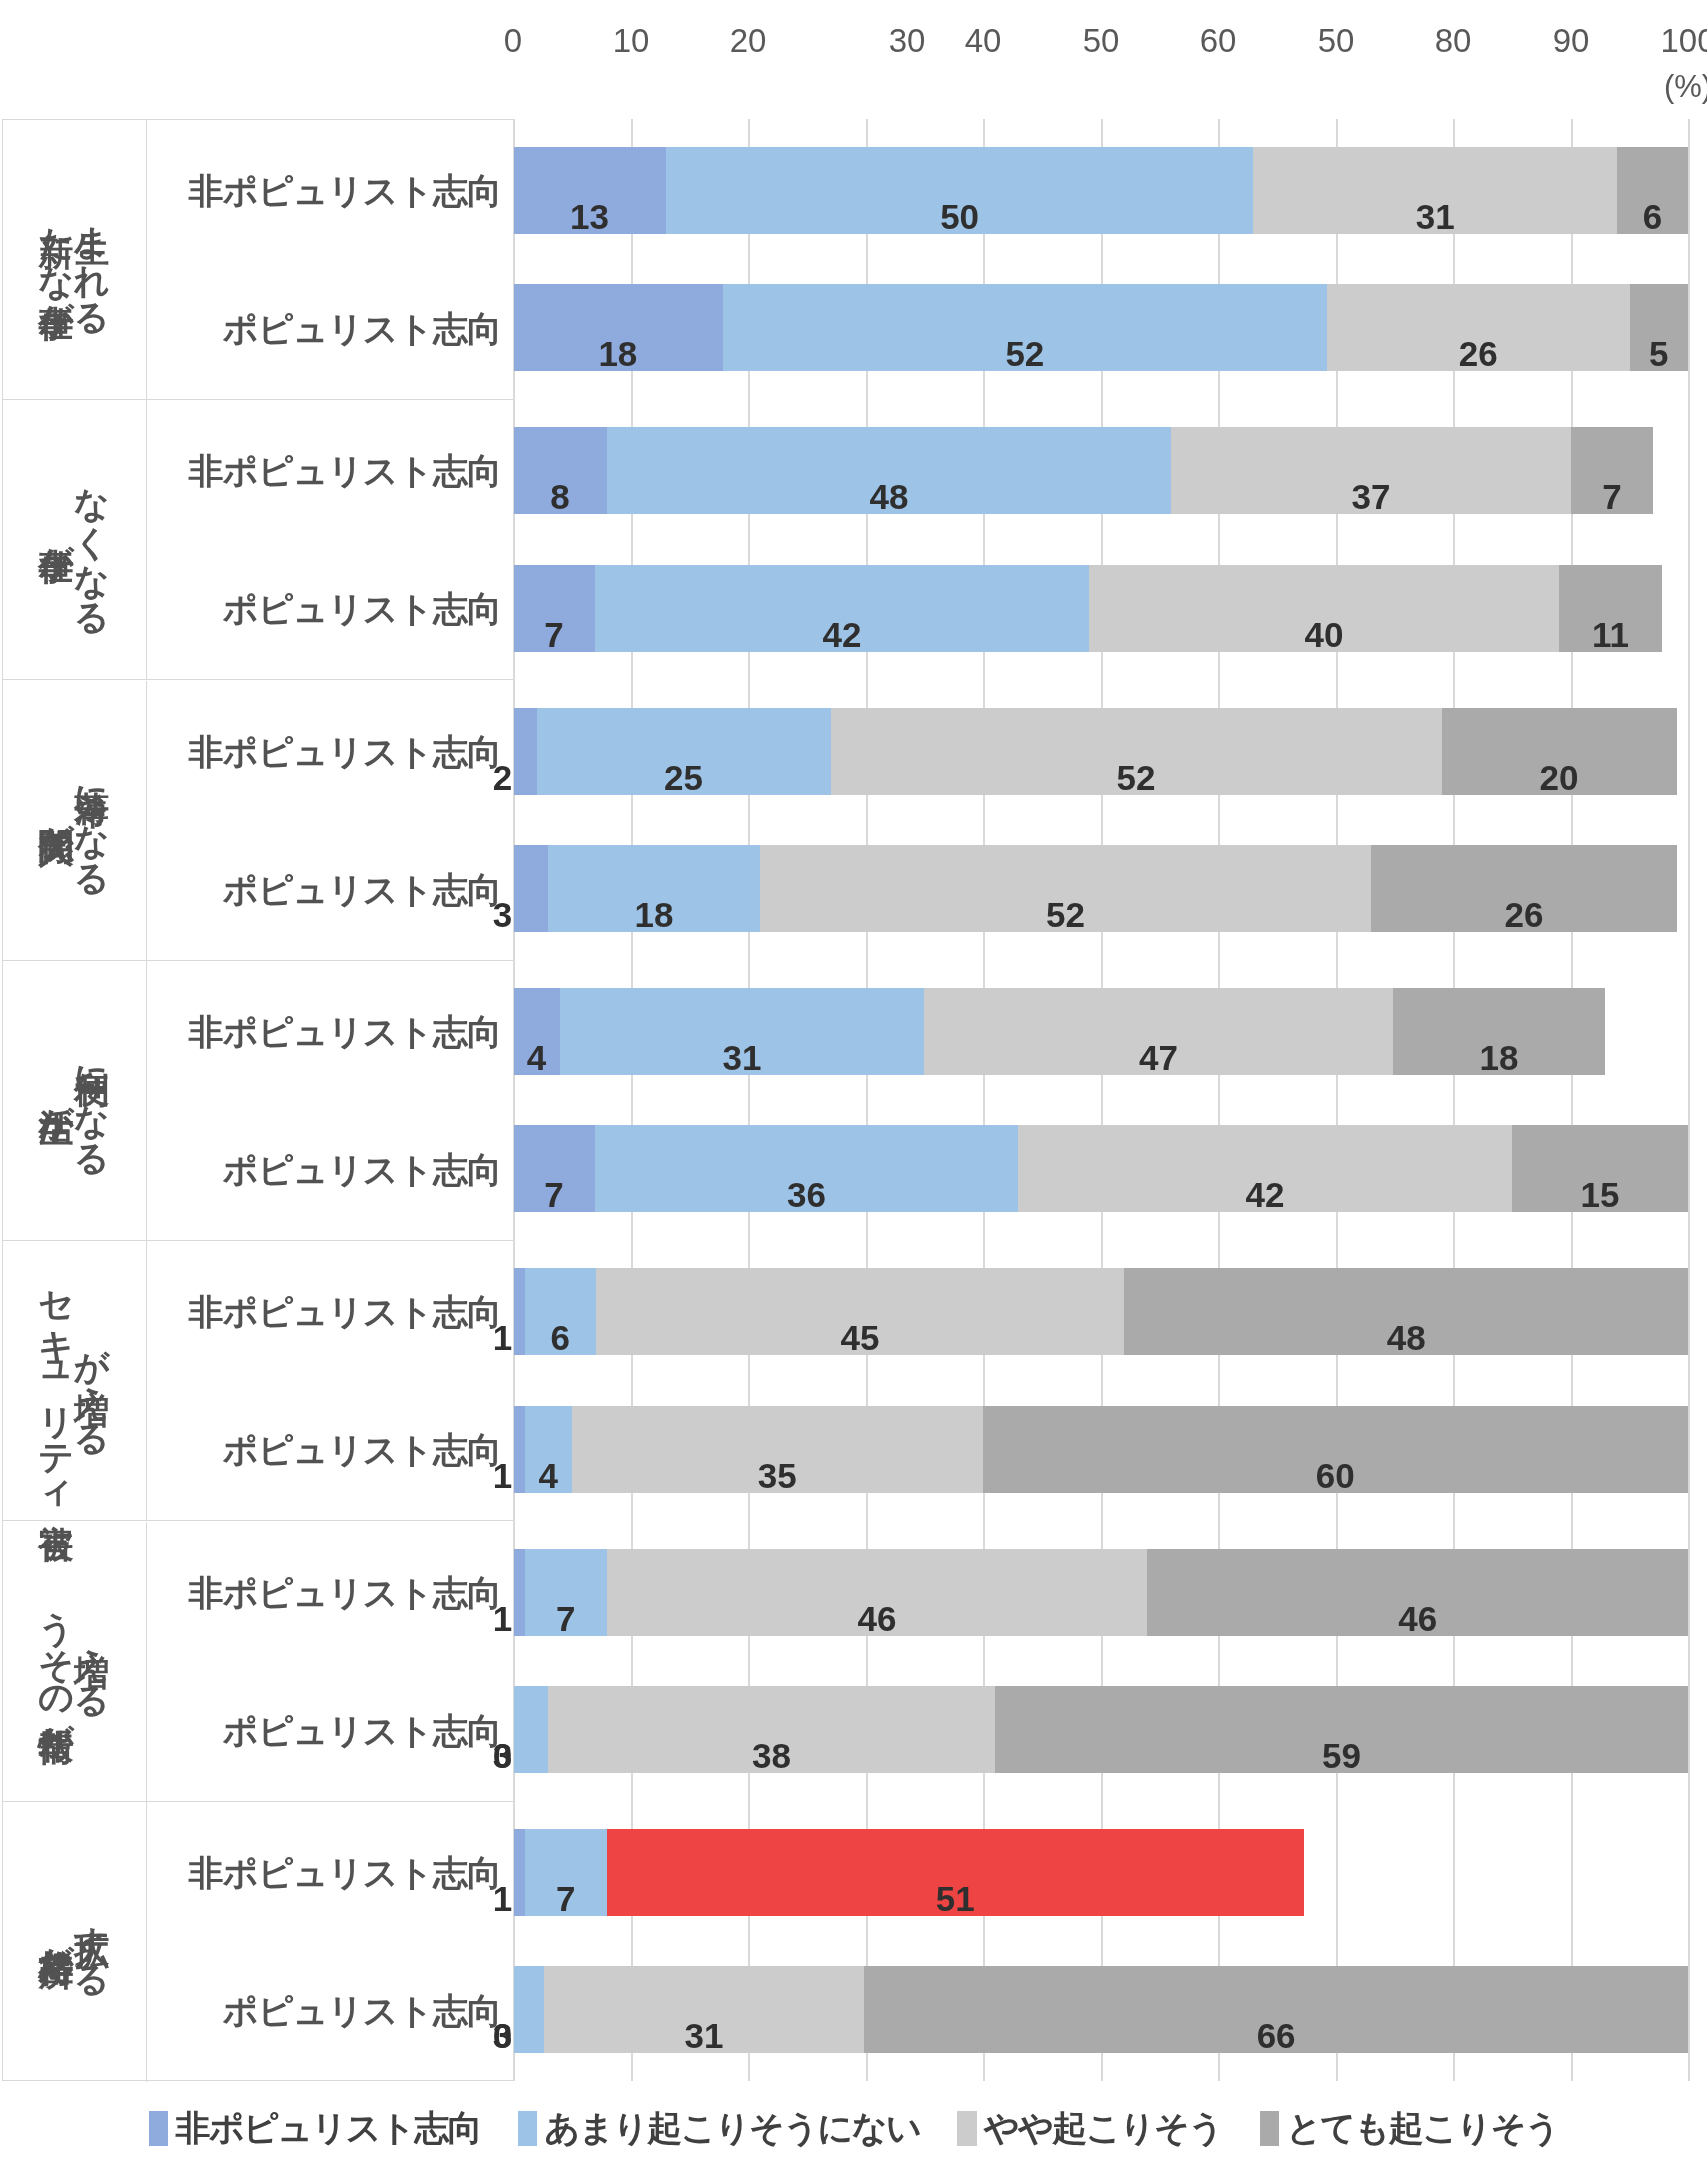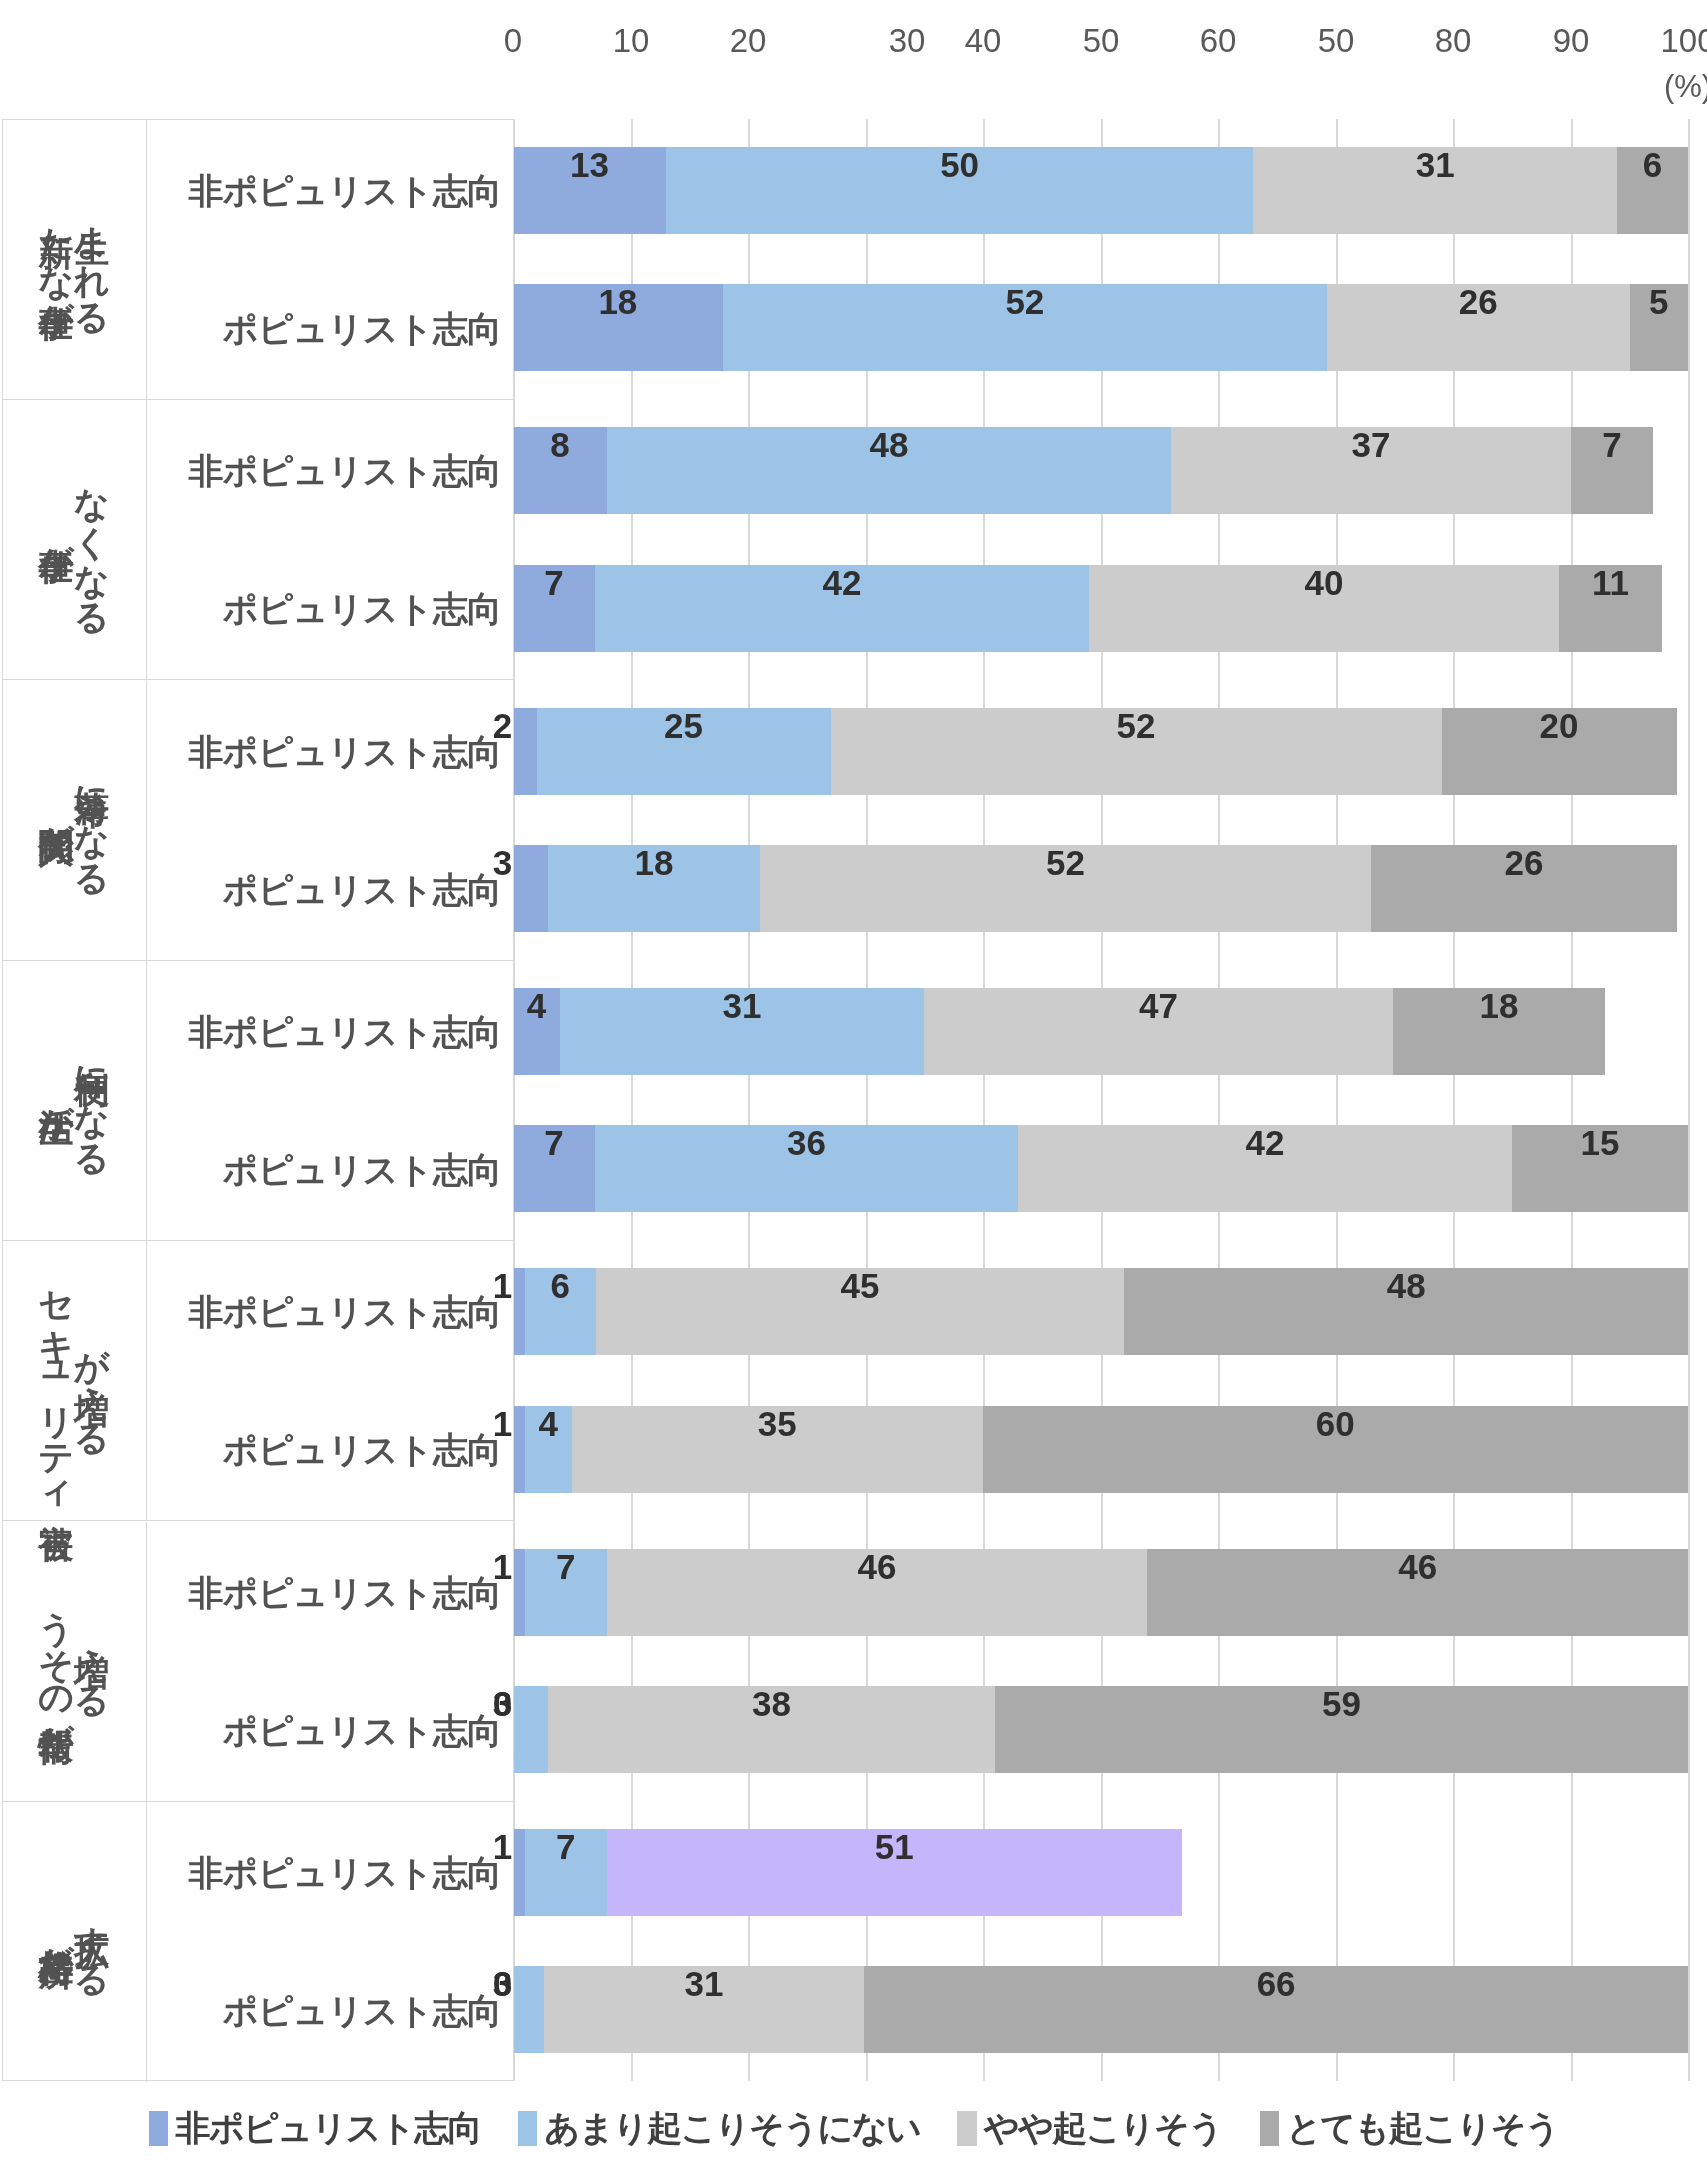--- a/index.html
+++ b/index.html
@@ -128,21 +128,21 @@
   .bar-row {
     position: absolute;
     left: 0;
     height: 87px;
     width: 100%;
     display: flex;
   }
   .seg {
     height: 100%;
     display: flex;
-    align-items: flex-start;
+    align-items: flex-end;
     justify-content: center;
     position: relative;
   }
   .seg-label {
     font-size: 35px;
     font-weight: 700;
     color: #2f2f2f;
     white-space: nowrap;
     line-height: 1;
   }
@@ -386,21 +386,21 @@
             <span class="seg-label">59</span>
           </div>
         </div>
         <div class="bar-row" style="top: 1710px;">
           <div class="seg" style="width: 11.8px; background: rgb(143, 170, 220);">
             <span class="seg-label outside">1</span>
           </div>
           <div class="seg" style="width: 82px; background: rgb(157, 195, 230);">
             <span class="seg-label">7</span>
           </div>
-          <div class="seg" style="width: 575px; background: #c4b5fd;">
+          <div class="seg" style="width: 697px; background: #ef4444;">
             <span class="seg-label">51</span>
           </div>
         </div>
         <div class="bar-row" style="top: 1847px;">
           <div class="seg" style="width: 0px; background: rgb(143, 170, 220);">
             <span class="seg-label outside">0</span>
           </div>
           <div class="seg" style="width: 35px; background: rgb(157, 195, 230);">
             <span class="seg-label outside">3</span>
           </div>

